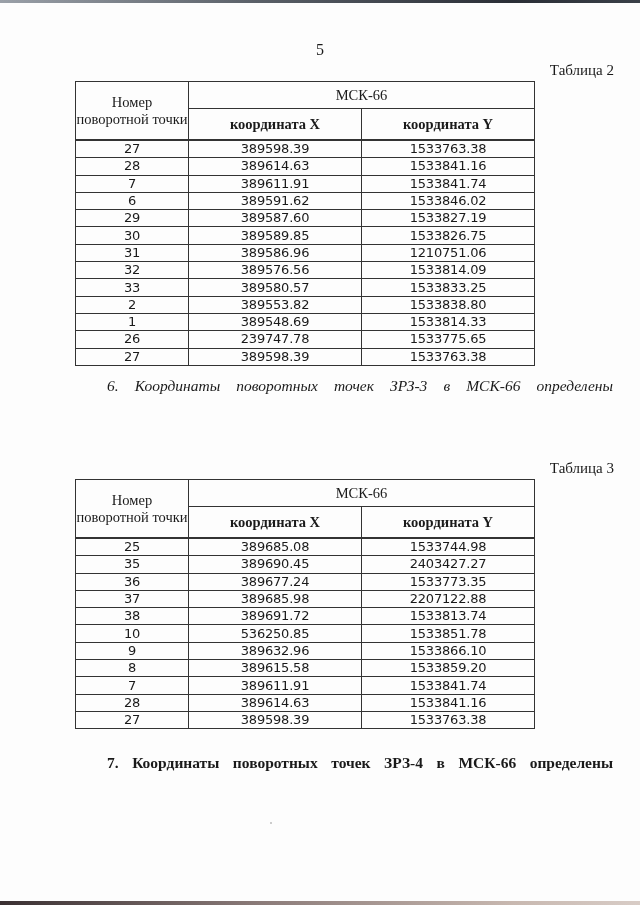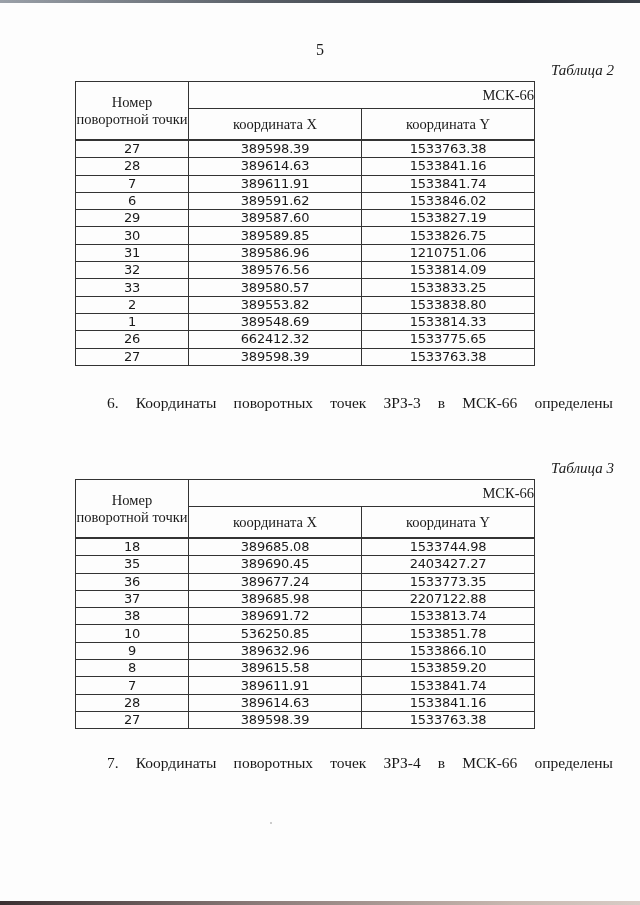--- a/index.html
+++ b/index.html
@@ -15,52 +15,52 @@
   }
   .scan-bottom {
     position:absolute; left:0; bottom:0; width:640px; height:4px;
     background:linear-gradient(to right,#3a3032 0%,#8a7a78 40%,#c8b8b0 80%,#d8ccc6 100%);
   }
   .page-number {
     position:absolute; left:0; width:640px; top:41px; text-align:center;
     font-size:16px;
   }
   .table-caption {
-    position:absolute; right:26px; font-size:15px;font-style:italic;
+    position:absolute; right:26px; font-size:15px;
   }
   table.coords {
     position:absolute; left:75px; width:460px;
     border-collapse:collapse; table-layout:fixed;
     font-size:14.5px;
   }
   table.coords td, table.coords th {
     border:1px solid #333;
     text-align:center; padding:0; font-weight:normal;
   }
   table.coords th.num { width:112px; line-height:17px; vertical-align:middle; }
-  table.coords th.sys { height:26px;text-align:right; }
-  table.coords th.cx, table.coords th.cy { height:30px; }
+  table.coords th.sys { height:26px; }
+  table.coords th.cx, table.coords th.cy { height:30px;font-weight:bold; }
   table.coords th.cx { width:210px; }
   table.coords tbody tr:first-child td { border-top:2px solid #333; }
   table.coords tbody td {
     height:16.3px; line-height:16px;
     font-family:"DejaVu Sans", "Liberation Sans", sans-serif;
     font-size:13px; letter-spacing:-0.2px;
   }
   .para {
     position:absolute; left:75px; width:538px;
     font-size:15.5px; line-height:19px; text-align:justify;
   }
   .para .first { display:block; text-indent:32px; text-align-last:justify; }
   .t2 { top:81px; }
   .t3 { top:479px; }
   .cap2 { top:62px; }
   .cap3 { top:460px;margin-left:8px; }
-  .p6 { top:393px; }
-  .p7 { top:753px; }
+  .p6 { top:376px;font-style:italic; }
+  .p7 { top:753px;font-weight:bold; }
   .dot {
     position:absolute; left:270px; top:822px; width:2px; height:2px;
     background:#bbb; border-radius:1px;
   }
 </style>
 </head>
 <body>
 
 <div class="scan-top"></div>
 
@@ -130,21 +130,21 @@
         <td>389553.82</td>
         <td>1533838.80</td>
       </tr>
       <tr>
         <td>1</td>
         <td>389548.69</td>
         <td>1533814.33</td>
       </tr>
       <tr>
         <td>26</td>
-        <td>662412.32</td>
+        <td>239747.78</td>
         <td>1533775.65</td>
       </tr>
       <tr>
         <td>27</td>
         <td>389598.39</td>
         <td>1533763.38</td>
       </tr>
     </tbody>
 </table>
 
@@ -160,21 +160,21 @@
       <th class="num" rowspan="2">Номер поворотной точки</th>
       <th class="sys" colspan="2">МСК-66</th>
     </tr>
     <tr>
       <th class="cx">координата X</th>
       <th class="cy">координата Y</th>
     </tr>
   </thead>
   <tbody id="t3-body">
       <tr>
-        <td>18</td>
+        <td>25</td>
         <td>389685.08</td>
         <td>1533744.98</td>
       </tr>
       <tr>
         <td>35</td>
         <td>389690.45</td>
         <td>2403427.27</td>
       </tr>
       <tr>
         <td>36</td>

